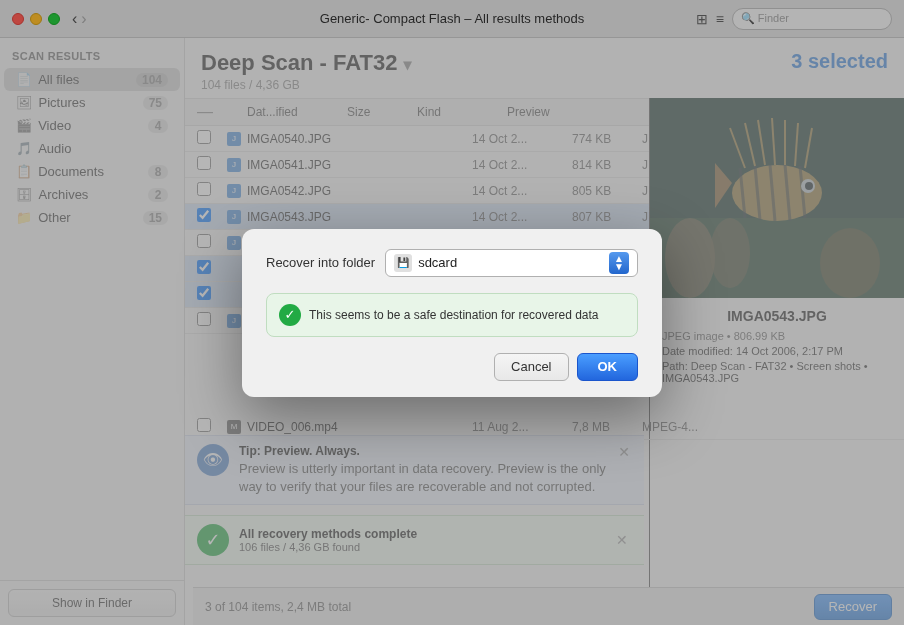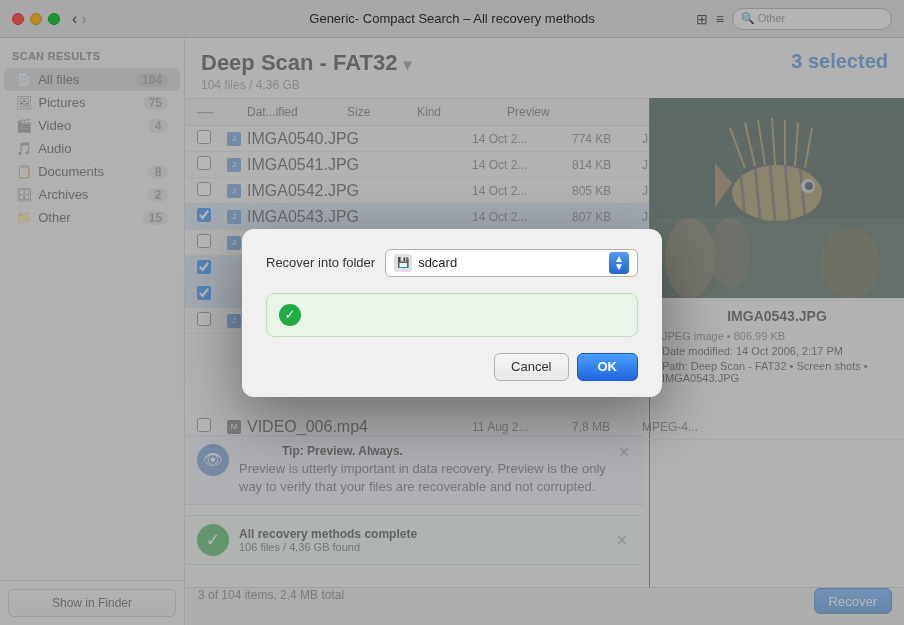--- a/index.html
+++ b/index.html
@@ -224,21 +224,21 @@
     .table-row.checked { background: #d0dff5; }
 
     .cell-check {
       width: 30px;
       flex-shrink: 0;
     }
     .cell-thumb {
       width: 20px;
       flex-shrink: 0;
     }
-    .cell-name { flex: 1; font-size: 16px; }
+    .cell-name { flex: 1; font-size: 12px; }
     .cell-date { width: 100px; flex-shrink: 0; color: #666; }
     .cell-size { width: 70px; flex-shrink: 0; color: #666; }
     .cell-kind { width: 90px; flex-shrink: 0; color: #666; }
     .cell-preview { width: 160px; flex-shrink: 0; }
 
     .thumb-icon {
       width: 14px;
       height: 14px;
       background: #4a90d9;
       border-radius: 2px;
@@ -316,21 +316,21 @@
       border-radius: 50%;
       background: #5588cc;
       display: flex;
       align-items: center;
       justify-content: center;
       color: white;
       font-size: 16px;
       flex-shrink: 0;
     }
     .tip-content { flex: 1; }
-    .tip-title { font-size: 12px; font-weight: 700; color: #222; margin-left: 43px; }
+    .tip-title { font-size: 12px; font-weight: 700; color: #222; }
     .tip-text { font-size: 13px; color: #555; line-height: 1.4; margin-top: 2px; }
     .tip-close {
       width: 16px;
       height: 16px;
       color: #999;
       cursor: pointer;
       font-size: 14px;
       display: flex;
       align-items: center;
       justify-content: center;
@@ -371,27 +371,27 @@
       height: 16px;
       color: #999;
       cursor: pointer;
       font-size: 14px;
     }
 
     
     .bottom-bar {
       position: absolute;
       bottom: 0;
-      left: 1px;
+      left: 8px;
       right: 0;
       height: 38px;
       background: #e8e8e8;
       border-top: 1px solid #c8c8c8;
       display: flex;
-      align-items: flex-start;
+      align-items: center;
       padding: 0 12px;
       font-size: 12px;
       color: #666;
       z-index: 5;
     }
     .bottom-bar-right {
       margin-left: auto;
       display: flex;
       align-items: center;
       gap: 10px;
@@ -538,28 +538,28 @@
 <div class="titlebar">
   <div class="traffic-lights">
     <div class="traffic-light tl-red"></div>
     <div class="traffic-light tl-yellow"></div>
     <div class="traffic-light tl-green"></div>
   </div>
   <div class="nav-arrows">
     <span class="active">‹</span>
     <span>›</span>
   </div>
-  <div class="titlebar-center">Generic- Compact Search – All recovery methods</div>
+  <div class="titlebar-center">Generic- Compact Flash – All results methods</div>
   <div class="titlebar-right">
     <div style="display:flex;gap:8px;color:#666;font-size:14px;">
       <span>⊞</span>
       <span>≡</span>
     </div>
     <div class="search-bar">
-      <span style="color:#aaa;font-size:11px;">🔍 Other</span>
+      <span style="color:#aaa;font-size:11px;">🔍 Finder</span>
     </div>
   </div>
 </div>
 
 <div class="main-layout">
 
   <div class="sidebar dimmed">
     <div class="sidebar-section-title">Scan results</div>
 
     <div class="sidebar-item active">
@@ -810,20 +810,21 @@
         <div class="modal-select-icon">💾</div>
         <span class="modal-select-text">sdcard</span>
         <div class="modal-select-arrow">
           <span style="display:flex;flex-direction:column;line-height:0.8;">▲<br>▼</span>
         </div>
       </div>
     </div>
 
     <div class="modal-safe-msg">
       <div class="safe-icon">✓</div>
+      <span class="safe-text">This seems to be a safe destination for recovered data</span>
     </div>
 
     <div class="modal-buttons">
       <button class="btn-cancel">Cancel</button>
       <button class="btn-ok">OK</button>
     </div>
   </div>
 </div>
 
 </body></html>

